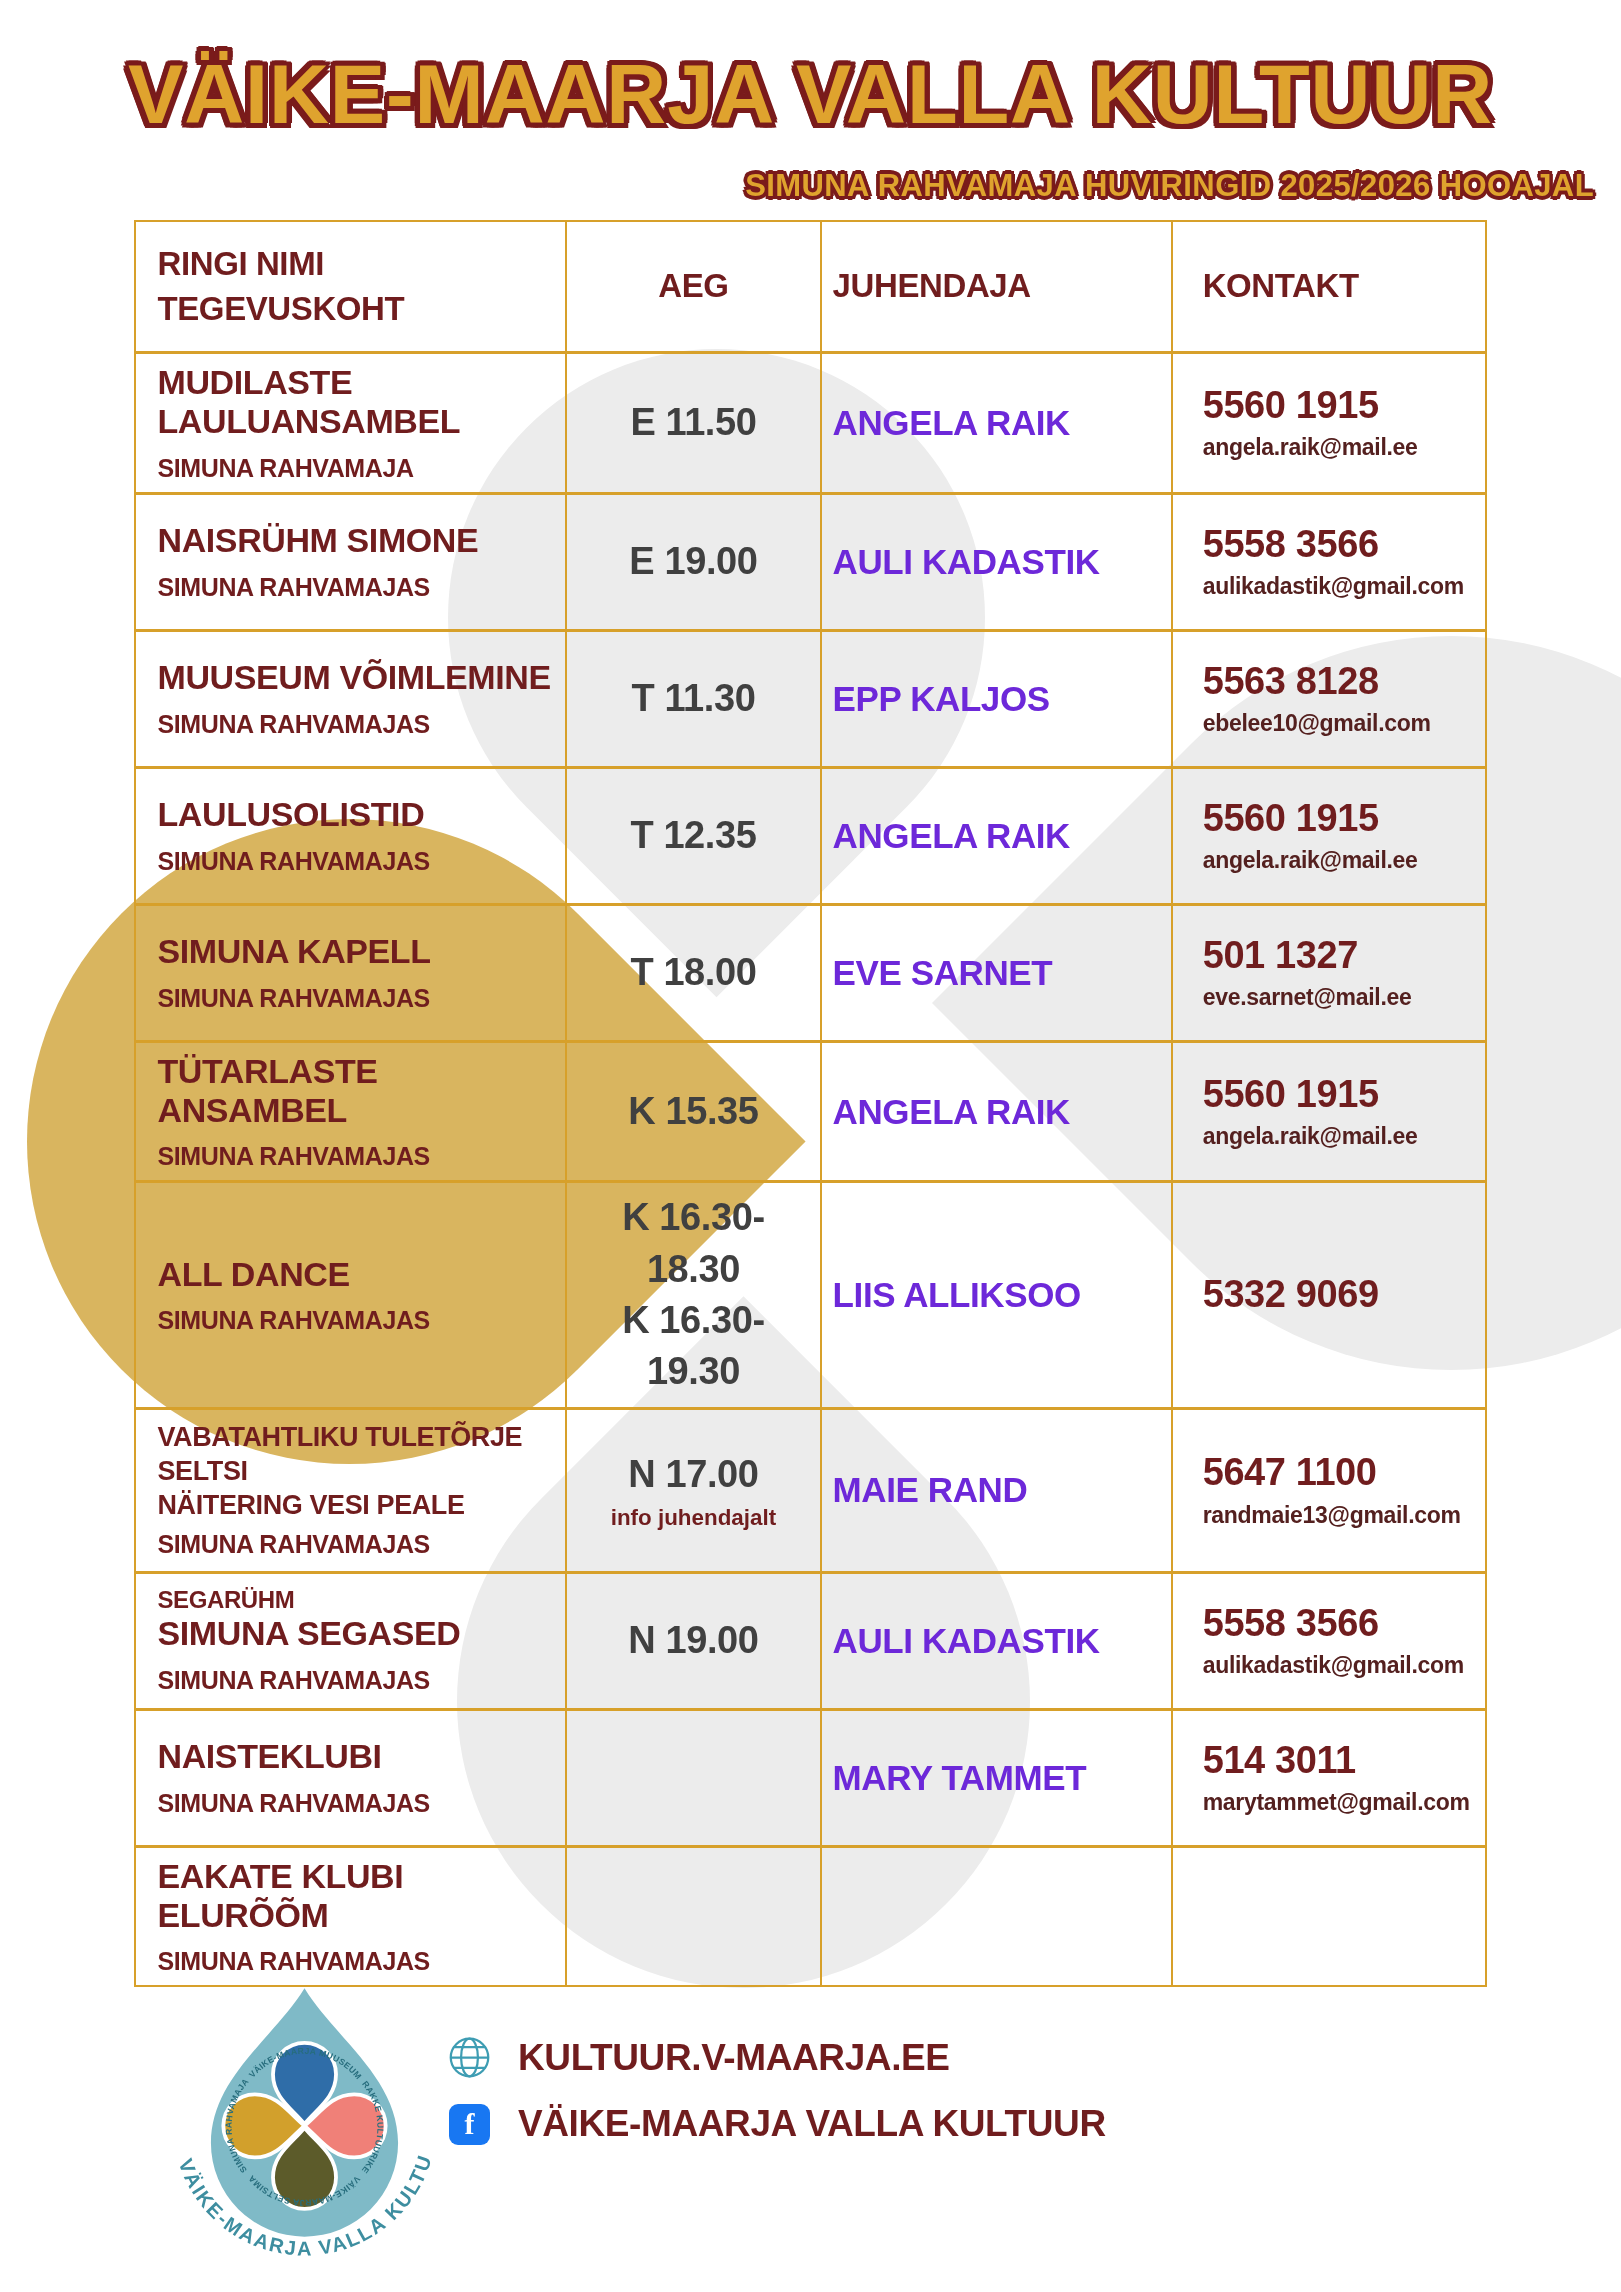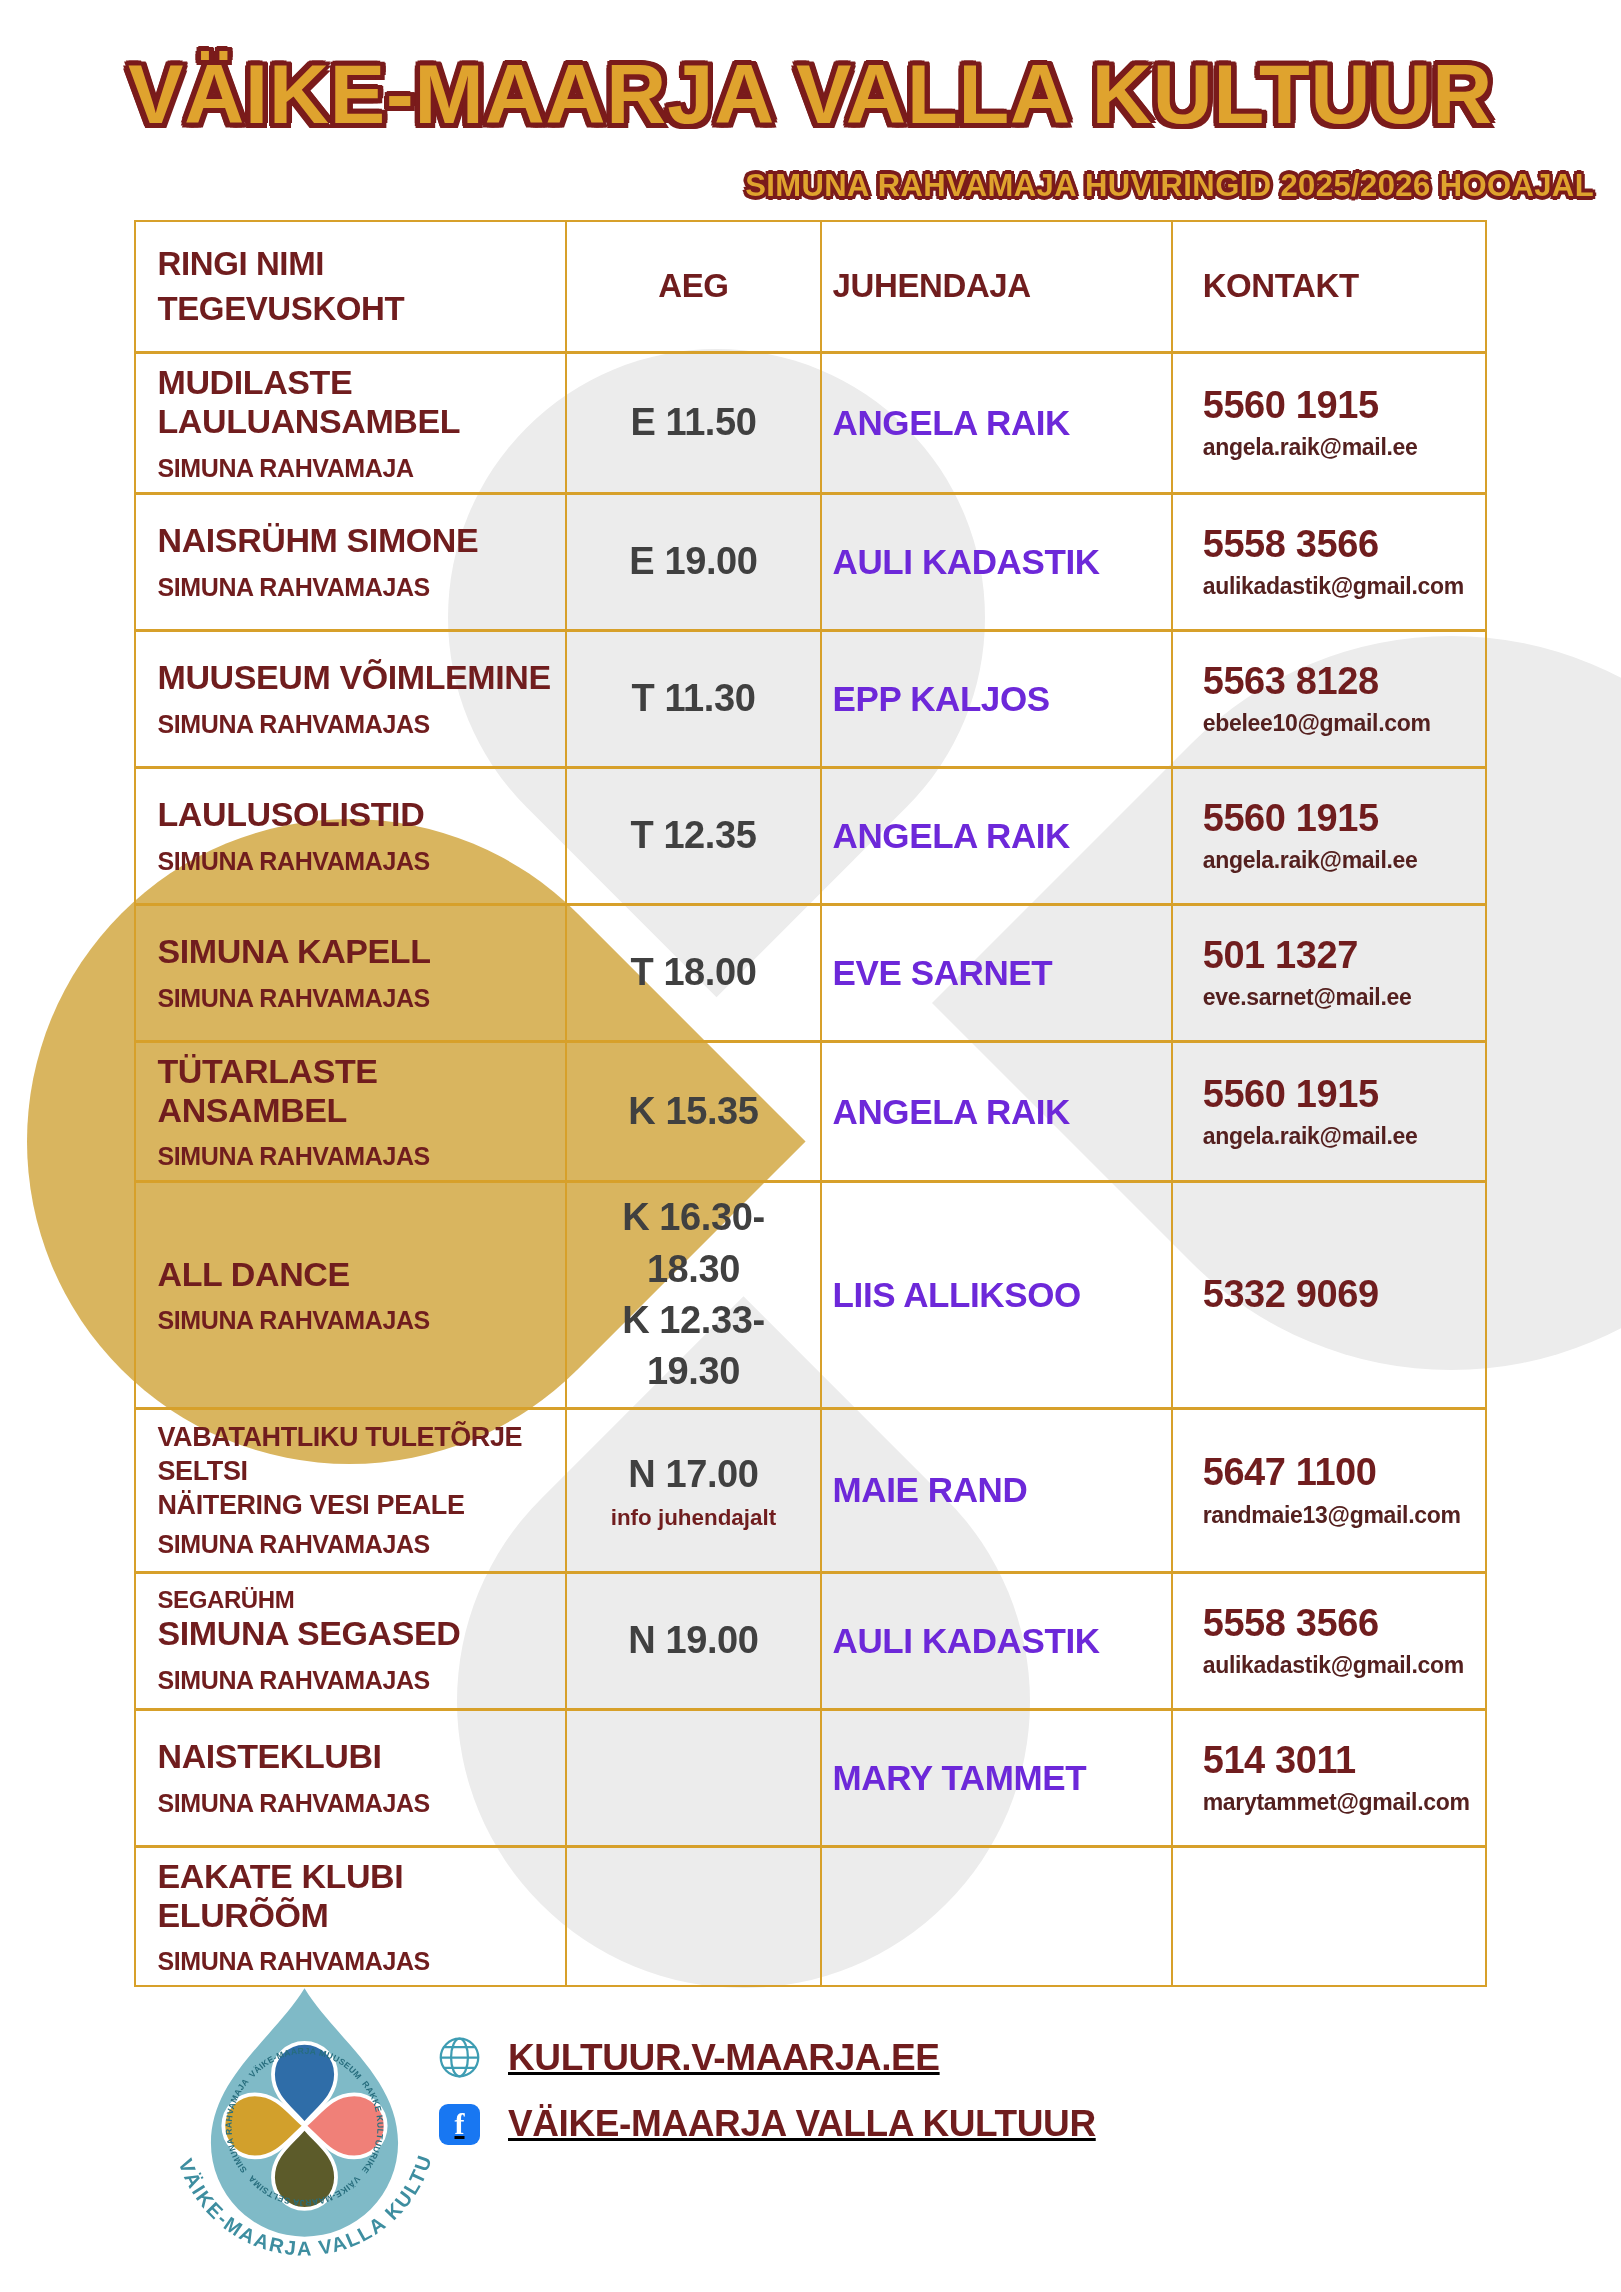--- a/index.html
+++ b/index.html
@@ -66,21 +66,21 @@
   .dense .loc{margin-top:7.2px;}
   .time{font-size:38px;font-weight:bold;color:#404040;letter-spacing:-0.4px;line-height:1.35;}
   .time-note{font-size:22.4px;font-weight:bold;color:#701d1e;margin-top:5.4px;}
   .instr{font-size:35px;font-weight:bold;color:#6d28d9;letter-spacing:-0.4px;}
   .phone{font-size:38px;font-weight:bold;color:#701d1e;letter-spacing:-0.4px;}
   .email{font-size:23px;font-weight:bold;color:#54201f;margin-top:7.2px;letter-spacing:-0.3px;}
 
   
   .footer{position:absolute;left:0;top:1970px;width:1621px;height:304px;}
   .logo{position:absolute;left:161px;top:4.5px;width:287px;height:296px;}
-  .links{position:absolute;left:436px;top:64px;text-decoration:underline;}
+  .links{position:absolute;left:446px;top:64px;}
   .link-line{display:flex;align-items:center;margin-bottom:19.7px;}
   .link-icon{width:47px;height:47px;flex:0 0 47px;margin-right:25px;display:flex;align-items:center;justify-content:center;}
   .fb-badge{
     width:41px;height:41px;border-radius:9px;background:#1877f2;
     display:flex;align-items:center;justify-content:center;
     color:#fff;font-weight:bold;font-size:30px;font-family:"Liberation Serif",serif;
   }
   .link-text{font-size:37px;font-weight:bold;color:#701d1e;letter-spacing:-0.4px;}
 </style>
 </head>
@@ -236,21 +236,21 @@
 
   <div class="trow">
     <div class="cell c-name">
 
       <div class="name hide-empty">ALL DANCE</div>
 
       <div class="loc hide-empty">SIMUNA RAHVAMAJAS</div>
     </div>
     <div class="cell c-time">
       <div class="time hide-empty">K 16.30-18.30</div>
-      <div class="time hide-empty">K 12.33-19.30</div>
+      <div class="time hide-empty">K 16.30-19.30</div>
 
     </div>
     <div class="cell c-instr">
       <div class="instr hide-empty">LIIS ALLIKSOO</div>
     </div>
     <div class="cell c-contact">
       <div class="phone hide-empty">5332 9069</div>
 
     </div>
   </div>

